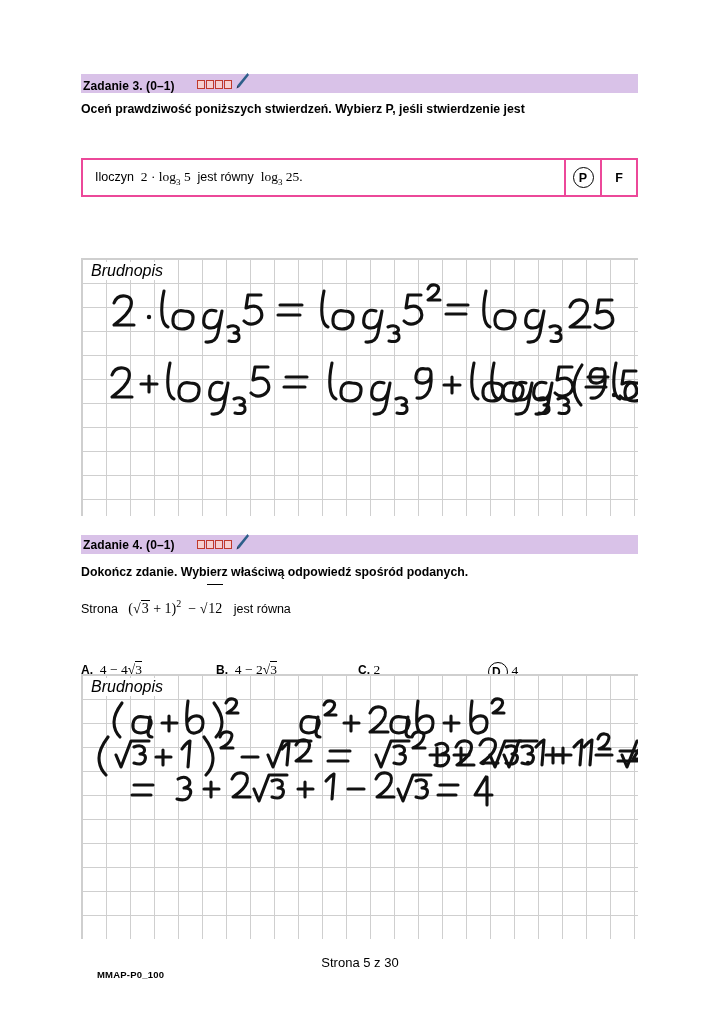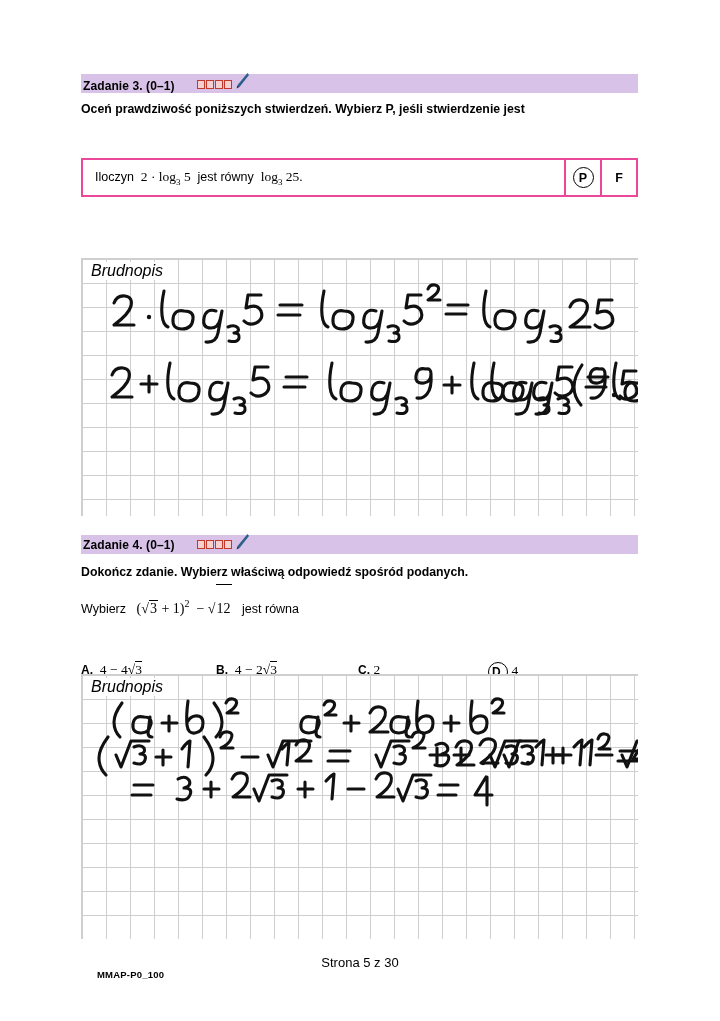--- a/index.html
+++ b/index.html
@@ -307,21 +307,21 @@
         <path d="M3.4 13.2 L5.5 15 L2.6 16.4 Z" fill="#1b3c5a"></path>
       </svg>
     </span>
   </div>
 
   <div class="prompt" style="top:555px;margin-top:8px;">
     <div>Dokończ zdanie. Wybierz właściwą odpowiedź spośród podanych.</div>
   </div>
 
   <div class="qline" style="top:598px;">
-    <span>Wybierz</span>
+    <span>Strona</span>
     <span class="mi" style="font-size:14px;">
       &nbsp;&nbsp;(√<span style="border-top:1px solid #000; padding:0 1px;">3</span>&nbsp;+&nbsp;1)<sup style="font-size:10px;">2</sup>
       &nbsp;−&nbsp;√<span style="border-top:1px solid #000; padding:16px 1px;">12</span>&nbsp;&nbsp;
     </span>
     <span>jest równa</span>
   </div>
 
   <div class="answers" style="top:639px; height:24px;">
     <span class="ans" style="left:0px;">
       <span class="ans-letter">A.</span>

